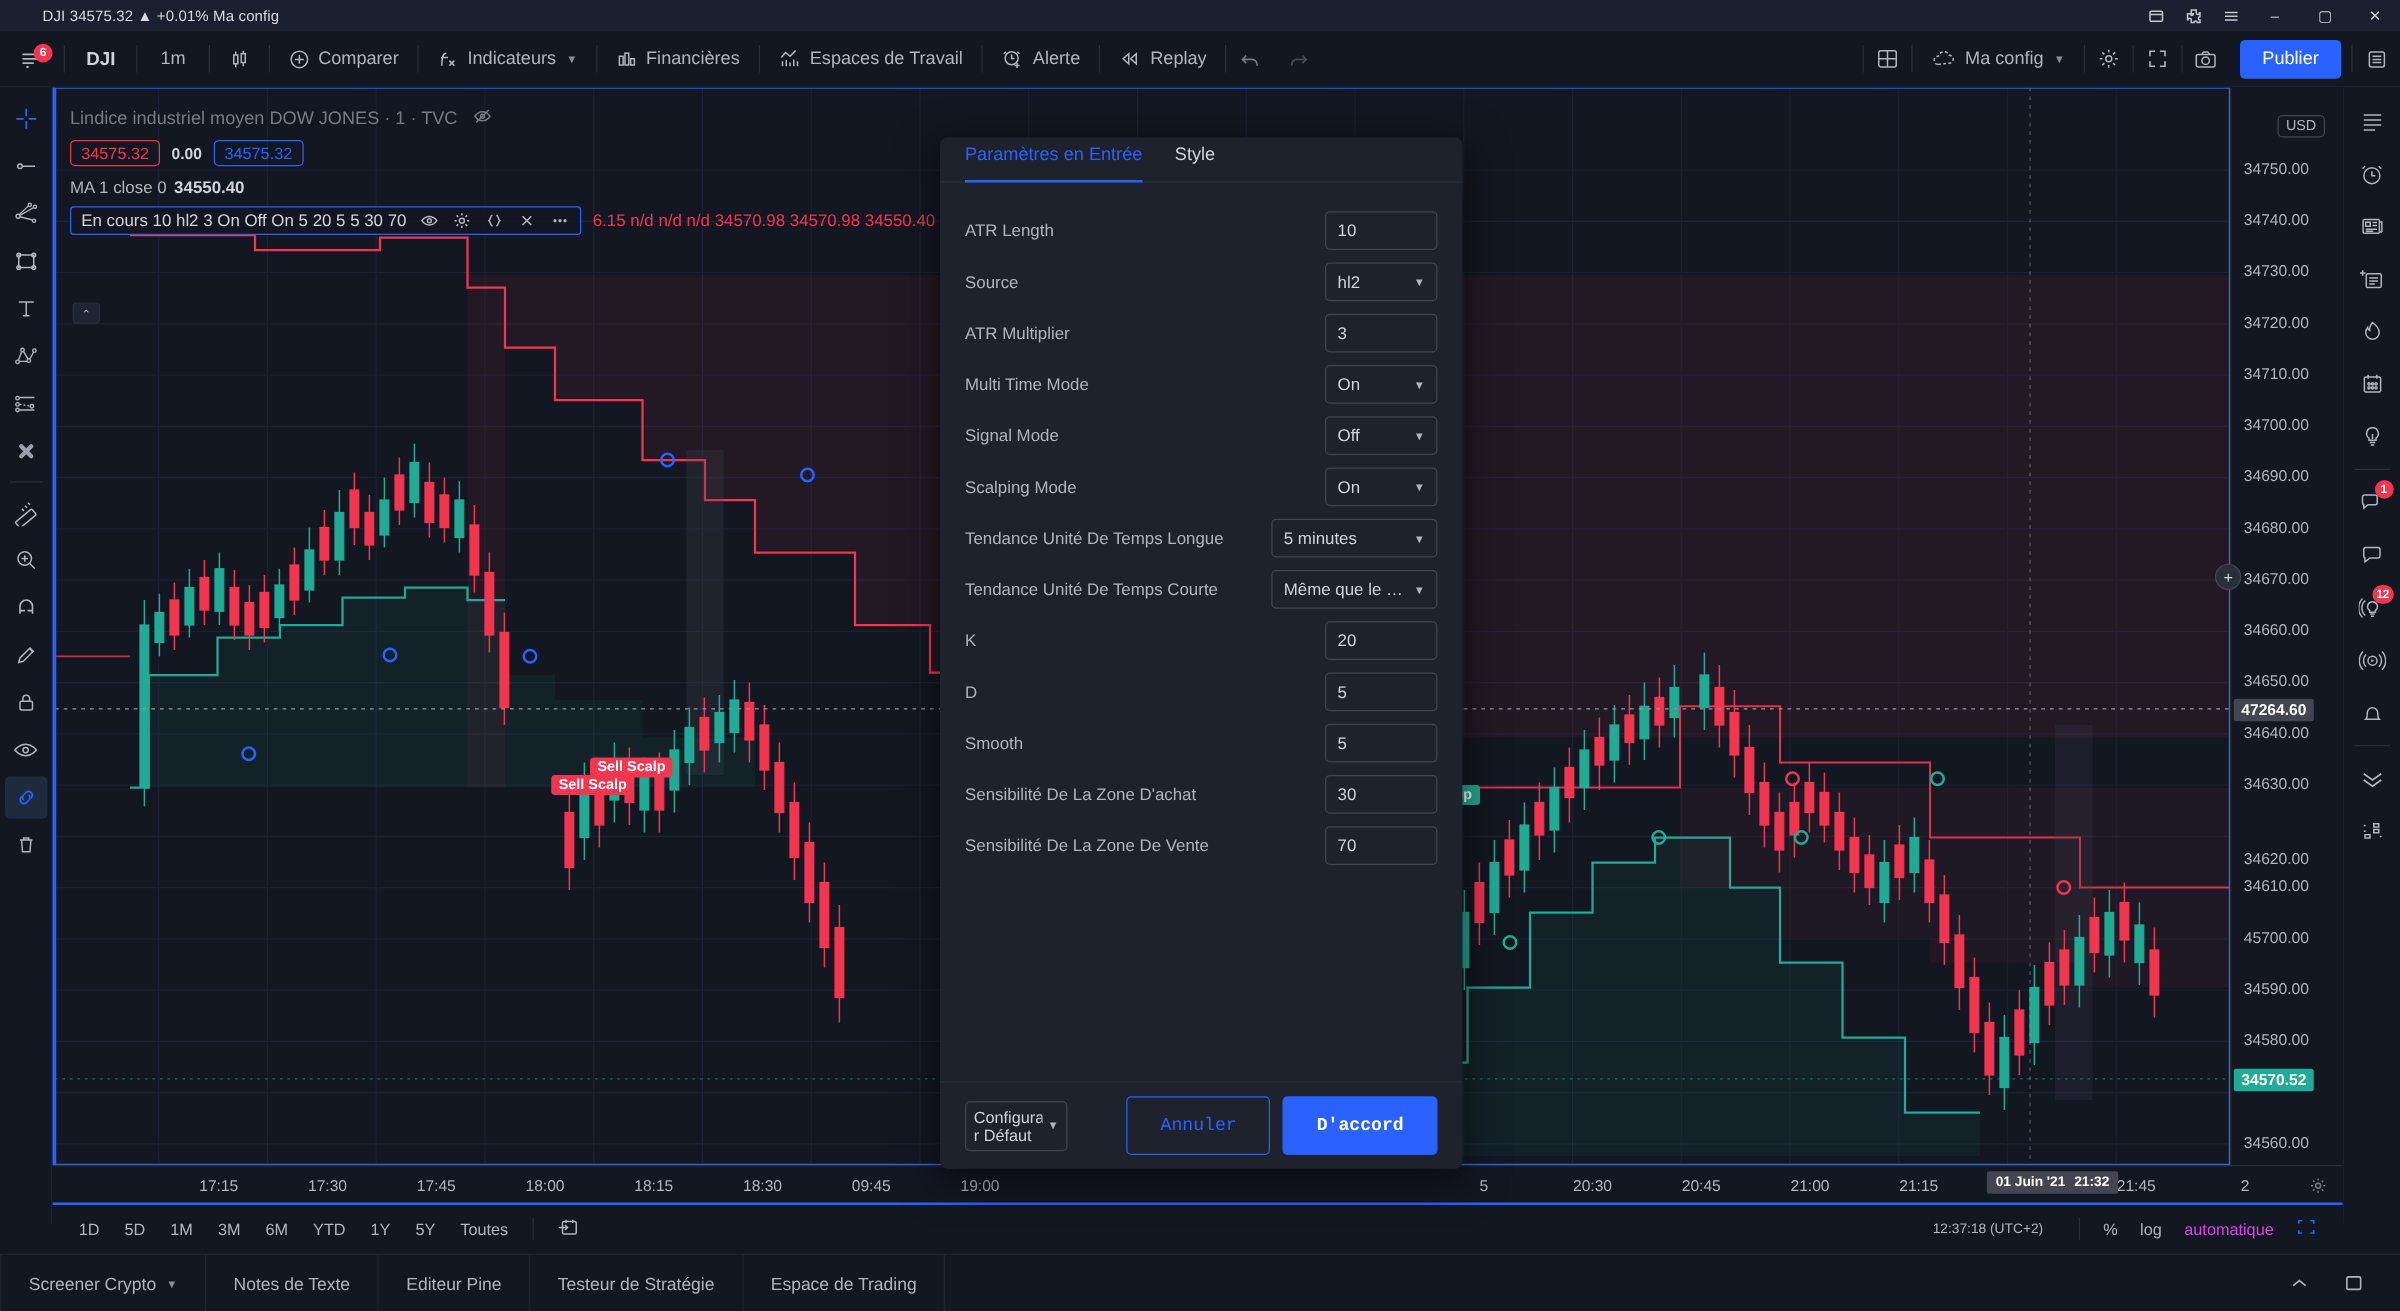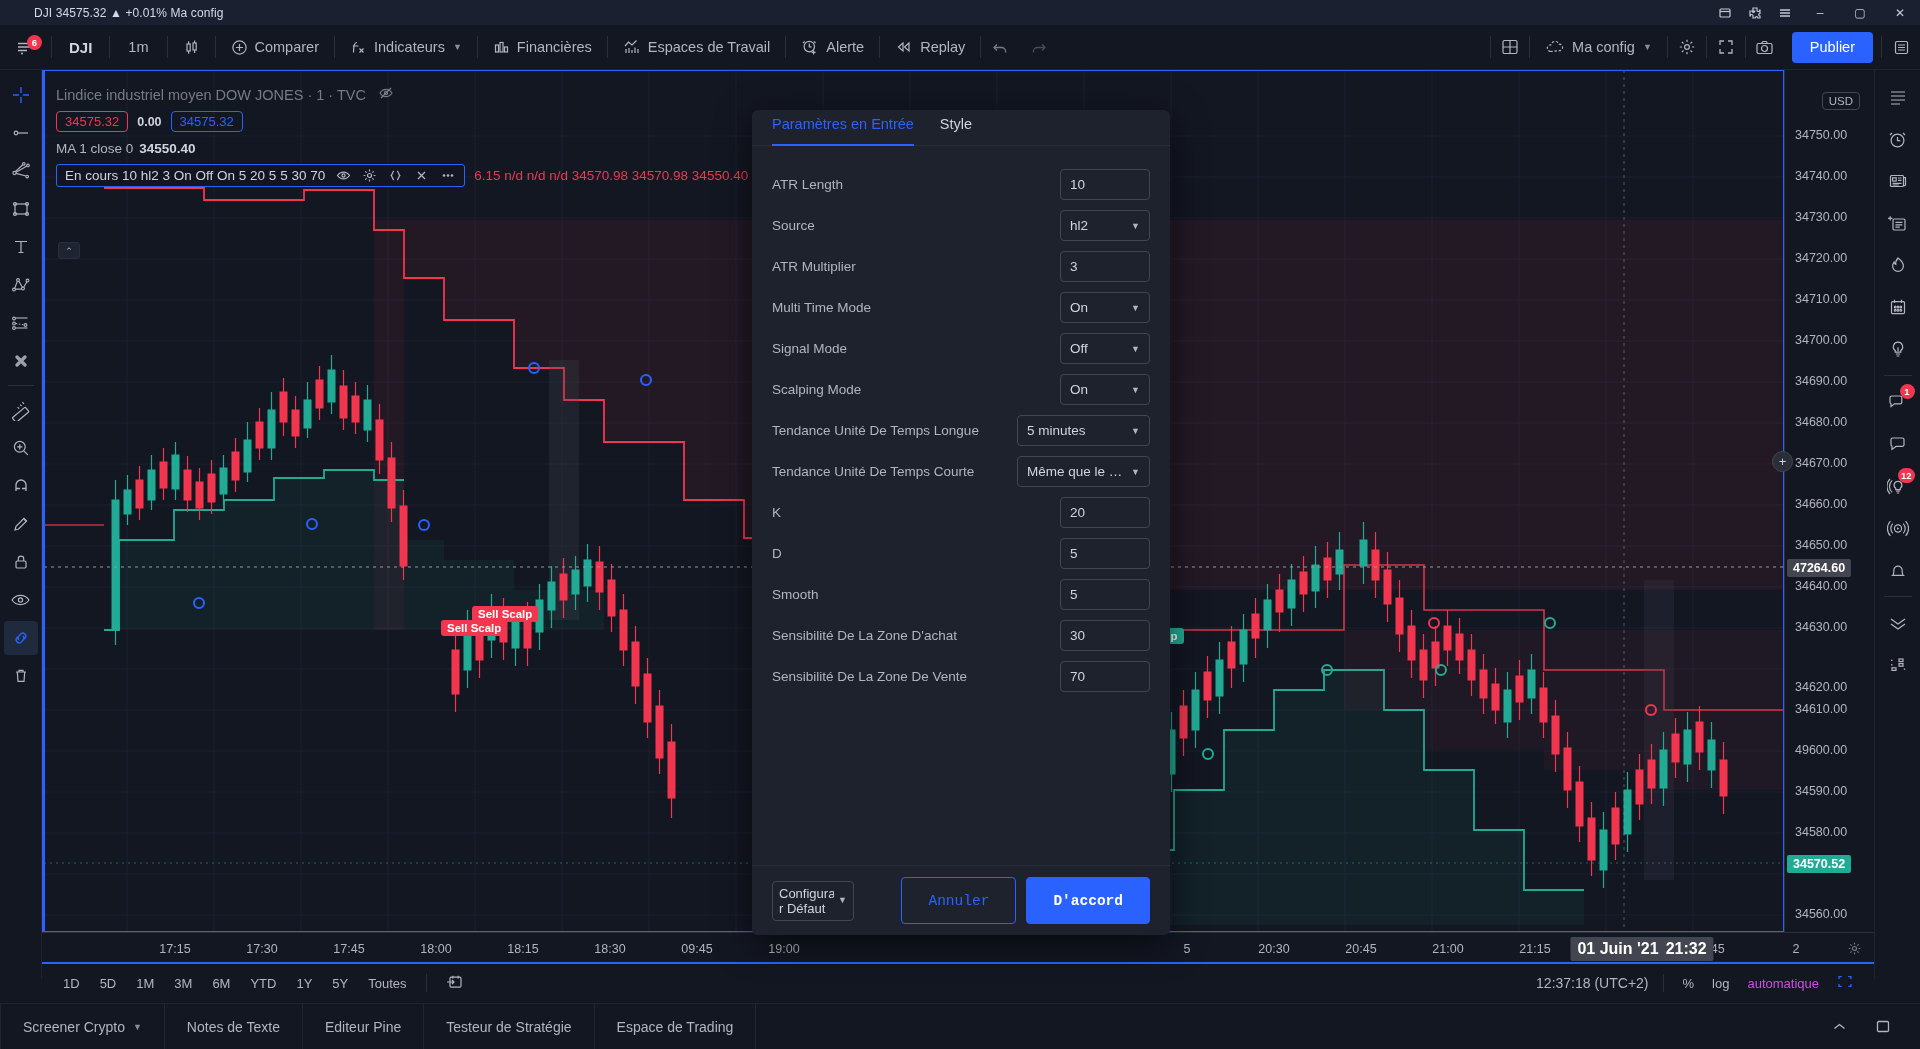--- a/index.html
+++ b/index.html
@@ -164,40 +164,40 @@
   }
 
   
   .time-axis {
     position: absolute; left: 0; top: 862px; width: 1832px; height: 32px;
     background: #131722; border-top: 1px solid #2a2e39; border-bottom: 2px solid #2962ff;
   }
   .ta-tick { position: absolute; top: 9px; font-size: 12.5px; color: #b2b5be; transform: translateX(-50%); }
   .ta-badge {
     position: absolute; top: 4px; background: #434651; color: #fff;
-    font-size: 16px; font-weight: bold; padding: 3px 7px; border-radius: 2px;
+    font-size: 11px; font-weight: bold; padding: 3px 7px; border-radius: 2px;
     transform: translateX(-50%); white-space: nowrap;
   }
   .ta-badge .sep { display: inline-block; width: 7px; }
   .ta-gear { position: absolute; right: 12px; top: 8px; color: #787b86; }
 
   
   .status-bar {
     position: absolute; left: 0; top: 894px; width: 1832px; height: 38px;
     display: flex; align-items: center; background: #131722;
   }
   .ranges { display: flex; align-items: center; gap: 2px; padding-left: 12px; }
   .range-it {
     font-size: 13px; color: #b2b5be; padding: 4px 9px; border-radius: 4px; cursor: pointer;
   }
   .st-sep { width: 1px; height: 18px; background: #2a2e39; margin: 0 8px; }
   .st-right { margin-left: auto; display: flex; align-items: center; padding-right: 14px; gap: 4px; }
   .st-txt { font-size: 13px; color: #b2b5be; padding: 4px 7px; border-radius: 4px; cursor: pointer; }
   .st-txt.accent { color: #d946ef; }
-  .st-clock { font-size: 14px; color: #b2b5be; margin-right: 2px; }
+  .st-clock { font-size: 11px; color: #b2b5be; margin-right: 16px; }
 
   
   .bottom-tabs {
     position: absolute; left: 0; bottom: 0; width: 1920px; height: 46px;
     background: #131722; border-top: 1px solid #1f2430;
     display: flex; align-items: center;
   }
   .bt-tab {
     display: flex; align-items: center; gap: 7px; height: 46px; padding: 0 22px;
     font-size: 14px; color: #b2b5be; border-right: 1px solid #1f2430; cursor: pointer;
@@ -1033,21 +1033,21 @@
       <div class="pa-tick" style="top:263px">34700.00</div>
       <div class="pa-tick" style="top:304px">34690.00</div>
       <div class="pa-tick" style="top:345px">34680.00</div>
       <div class="pa-tick" style="top:386px">34670.00</div>
       <div class="pa-tick" style="top:427px">34660.00</div>
       <div class="pa-tick" style="top:468px">34650.00</div>
       <div class="pa-tick" style="top:509px">34640.00</div>
       <div class="pa-tick" style="top:550px">34630.00</div>
       <div class="pa-tick" style="top:610px">34620.00</div>
       <div class="pa-tick" style="top:632px">34610.00</div>
-      <div class="pa-tick" style="top:673px">49600.00</div>
+      <div class="pa-tick" style="top:673px">45700.00</div>
       <div class="pa-tick" style="top:714px">34590.00</div>
       <div class="pa-tick" style="top:755px">34580.00</div>
       <div class="pa-tick" style="top:837px">34560.00</div>
       <div class="pa-tick" style="top:878px">34550.00</div>
 
       <div class="pa-badge grey" style="top:489px">47264.60</div>
       <div class="pa-badge teal" style="top:785px">34570.52</div>
       <div class="add-alert">+</div>
     </div>
 

